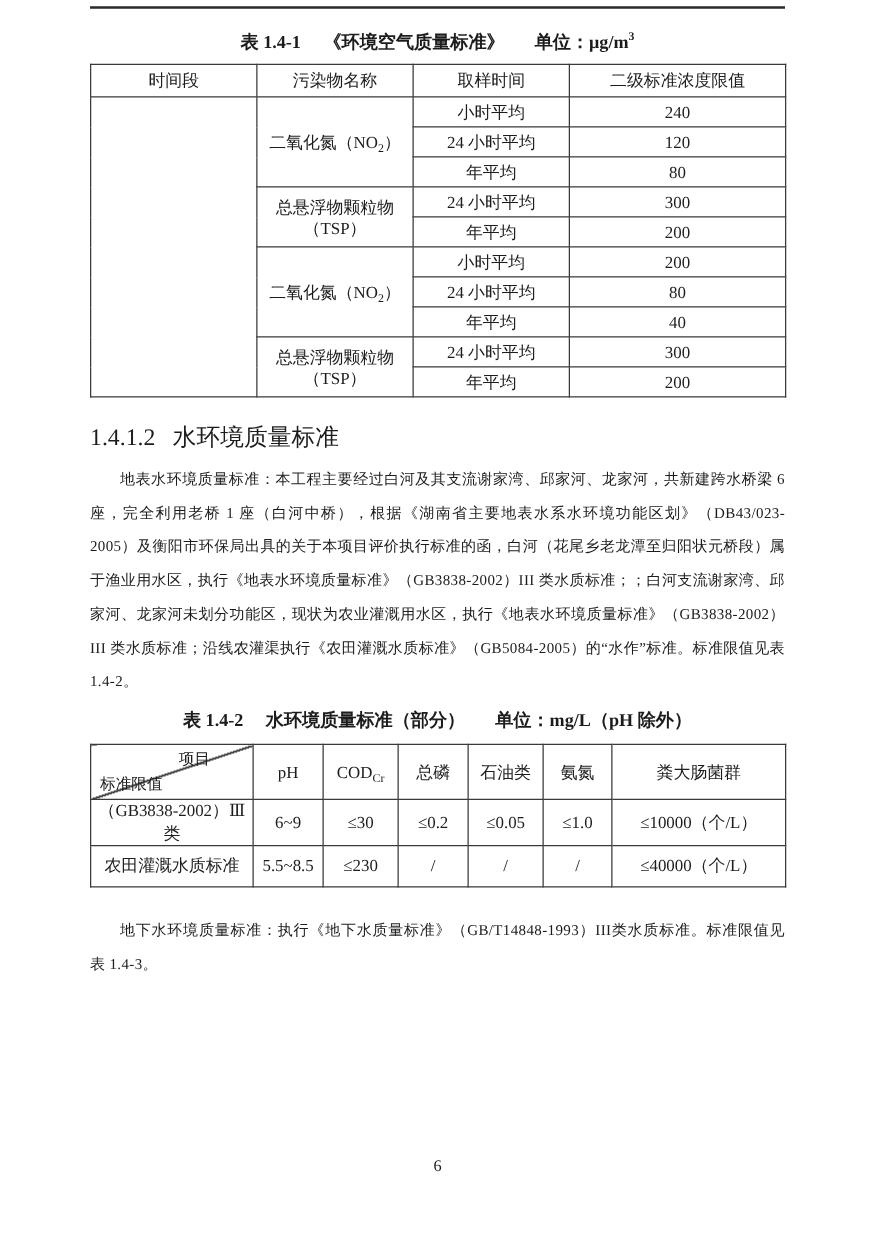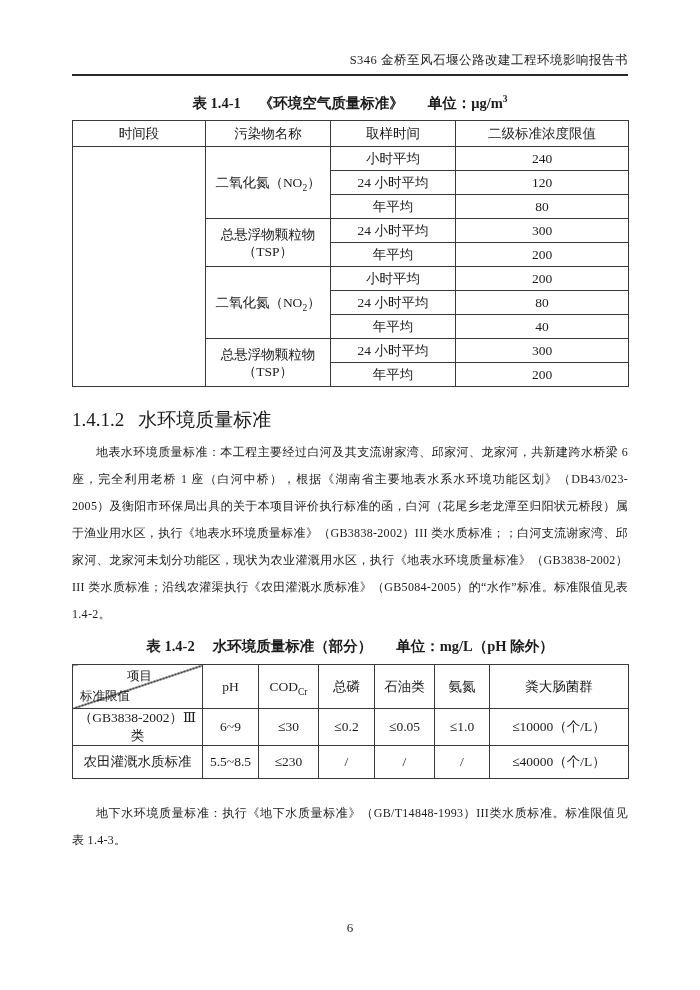--- a/index.html
+++ b/index.html
@@ -37,40 +37,39 @@
   .tbl2 { margin-top: 8px; border: 1.6px solid #333; }
   .tbl2 th, .tbl2 td { border: 1px solid #3a3a3a; font-weight: normal; font-size: 13.5px; text-align: center; vertical-align: middle; padding: 0 2px; }
   .tbl2 thead td, .tbl2 thead th { height: 44px; }
   .tbl2 tbody td { height: 33px; }
   .diag {
     position: relative; padding: 0;
     background: linear-gradient(to bottom right,
       transparent calc(50% - 0.8px), #444 calc(50% - 0.8px),
       #444 calc(50% + 0.8px), transparent calc(50% + 0.8px));
   }
-  .diag .diag-top { position: absolute; top: 3px; right: 50px; font-size: 12.5px; }
+  .diag .diag-top { position: absolute; top: 3px; right: 34px; font-size: 12.5px; }
   .diag .diag-bottom { position: absolute; bottom: 3px; left: 7px; font-size: 12.5px; }
 
   
   .sec-heading { margin-top: 22px; font-size: 19px; line-height: 22px; }
   .sec-heading .sec-title { margin-left: 14px; }
   .para { margin-top: 8px; font-size: 12px; line-height: 27px; text-align: justify; text-indent: 2em; letter-spacing: 0.3px; font-family: Liberation Serif, serif; }
   .para2 { margin-top: 21px; }
   .tbl2-caption { margin-top: 8px; }
 
   
   .page-number { position: absolute; top: 920px; left: 0; width: 700px; text-align: center; font-size: 13px; }
 </style>
 </head>
 <body>
 
 <div class="page">
   <div class="content">
 
-    <div class="doc-header">S346 金桥至风石堰公路改建工程环境影响报告书</div>
     <div class="header-rule"></div>
 
     <div class="tbl-caption">
       <span class="cap-label">表 1.4-1</span><span class="cap-name">《环境空气质量标准》</span><span class="cap-unit"><span>单位：μg/m</span><sup>3</sup></span>
     </div>
 
     <table class="tbl1">
       <colgroup>
         <col style="width:133px">
           <col style="width:125px">

